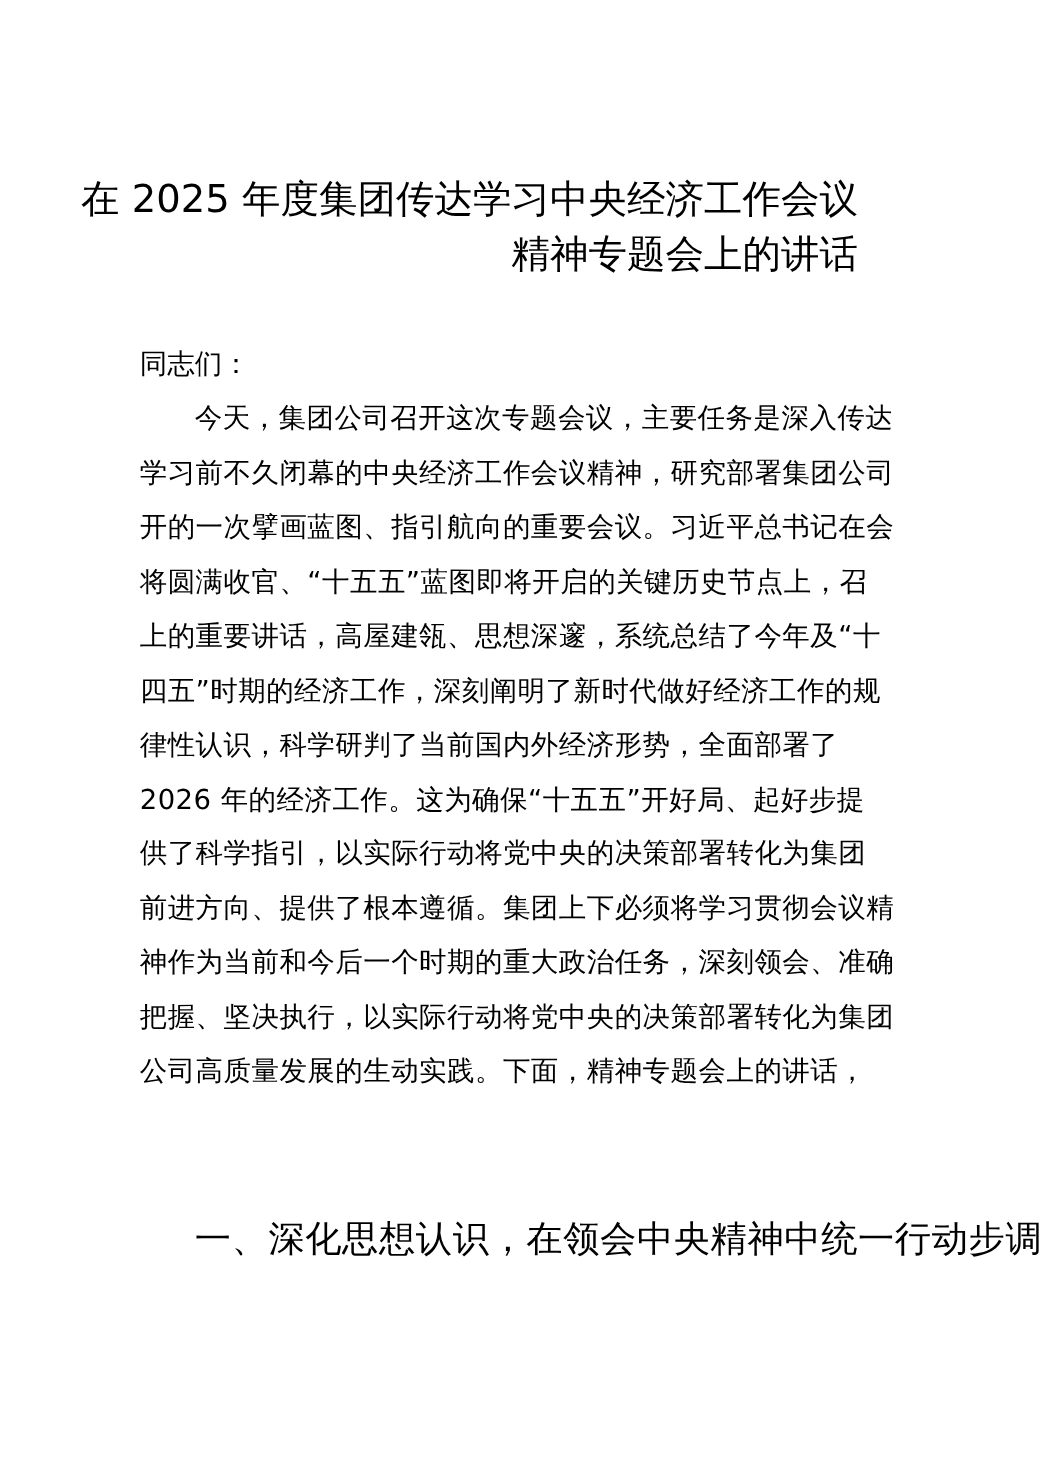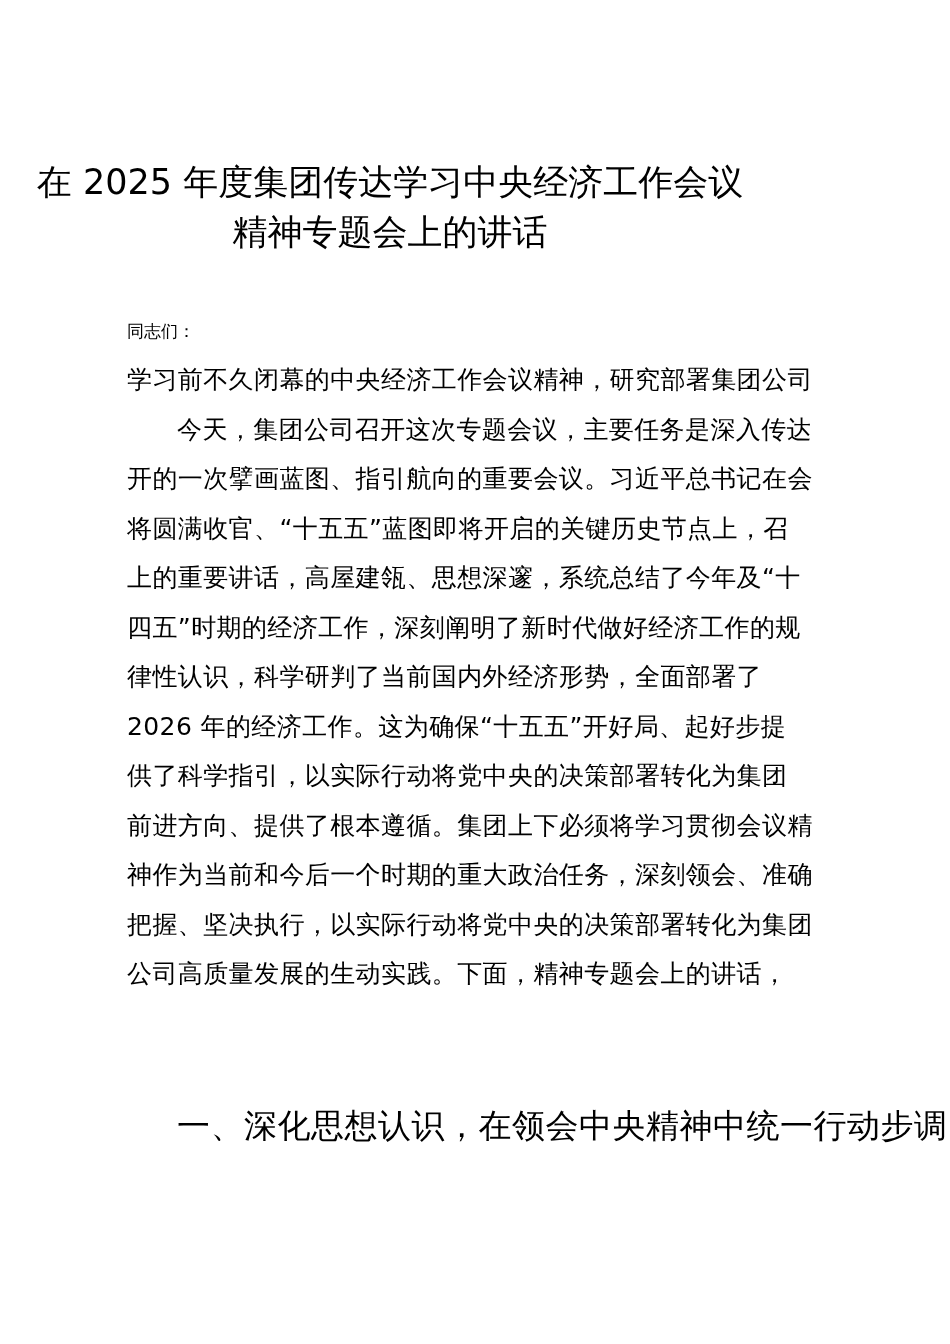--- a/index.html
+++ b/index.html
@@ -21,34 +21,34 @@
       top: 0;
       width: 950px;
       height: 1344px;
       background: #ffffff;
     }
     .title {
       position: absolute;
       left: 0;
       top: 157px;
       width: 780px;
-      text-align: center;
+      text-align: right;
       font-size: 35px;
       line-height: 50px;
       letter-spacing: 0px;
     }
     .title .line {
       display: block;
       white-space: nowrap;
     }
     .salutation {
       position: absolute;
       left: 127px;
       top: 313px;
-      font-size: 17px;
+      font-size: 25px;
       line-height: 36px;
       white-space: nowrap;
     }
     .body-para {
       position: absolute;
       left: 127px;
       top: 362px;
       width: 710px;
       font-size: 25px;
     }
@@ -79,22 +79,22 @@
 <div class="page">
 
   <div class="title">
     <span class="line">在 2025 年度集团传达学习中央经济工作会议</span>
     <span class="line">精神专题会上的讲话</span>
   </div>
 
   <div class="salutation">同志们：</div>
 
   <div class="body-para">
+    <span class="line first">今天，集团公司召开这次专题会议，主要任务是深入传达</span>
     <span class="line">学习前不久闭幕的中央经济工作会议精神，研究部署集团公司</span>
-    <span class="line first">今天，集团公司召开这次专题会议，主要任务是深入传达</span>
     <span class="line">开的一次擘画蓝图、指引航向的重要会议。习近平总书记在会</span>
     <span class="line">将圆满收官、“十五五”蓝图即将开启的关键历史节点上，召</span>
     <span class="line">上的重要讲话，高屋建瓴、思想深邃，系统总结了今年及“十</span>
     <span class="line">四五”时期的经济工作，深刻阐明了新时代做好经济工作的规</span>
     <span class="line">律性认识，科学研判了当前国内外经济形势，全面部署了</span>
     <span class="line">2026 年的经济工作。这为确保“十五五”开好局、起好步提</span>
     <span class="line">供了科学指引，以实际行动将党中央的决策部署转化为集团</span>
     <span class="line">前进方向、提供了根本遵循。集团上下必须将学习贯彻会议精</span>
     <span class="line">神作为当前和今后一个时期的重大政治任务，深刻领会、准确</span>
     <span class="line">把握、坚决执行，以实际行动将党中央的决策部署转化为集团</span>

